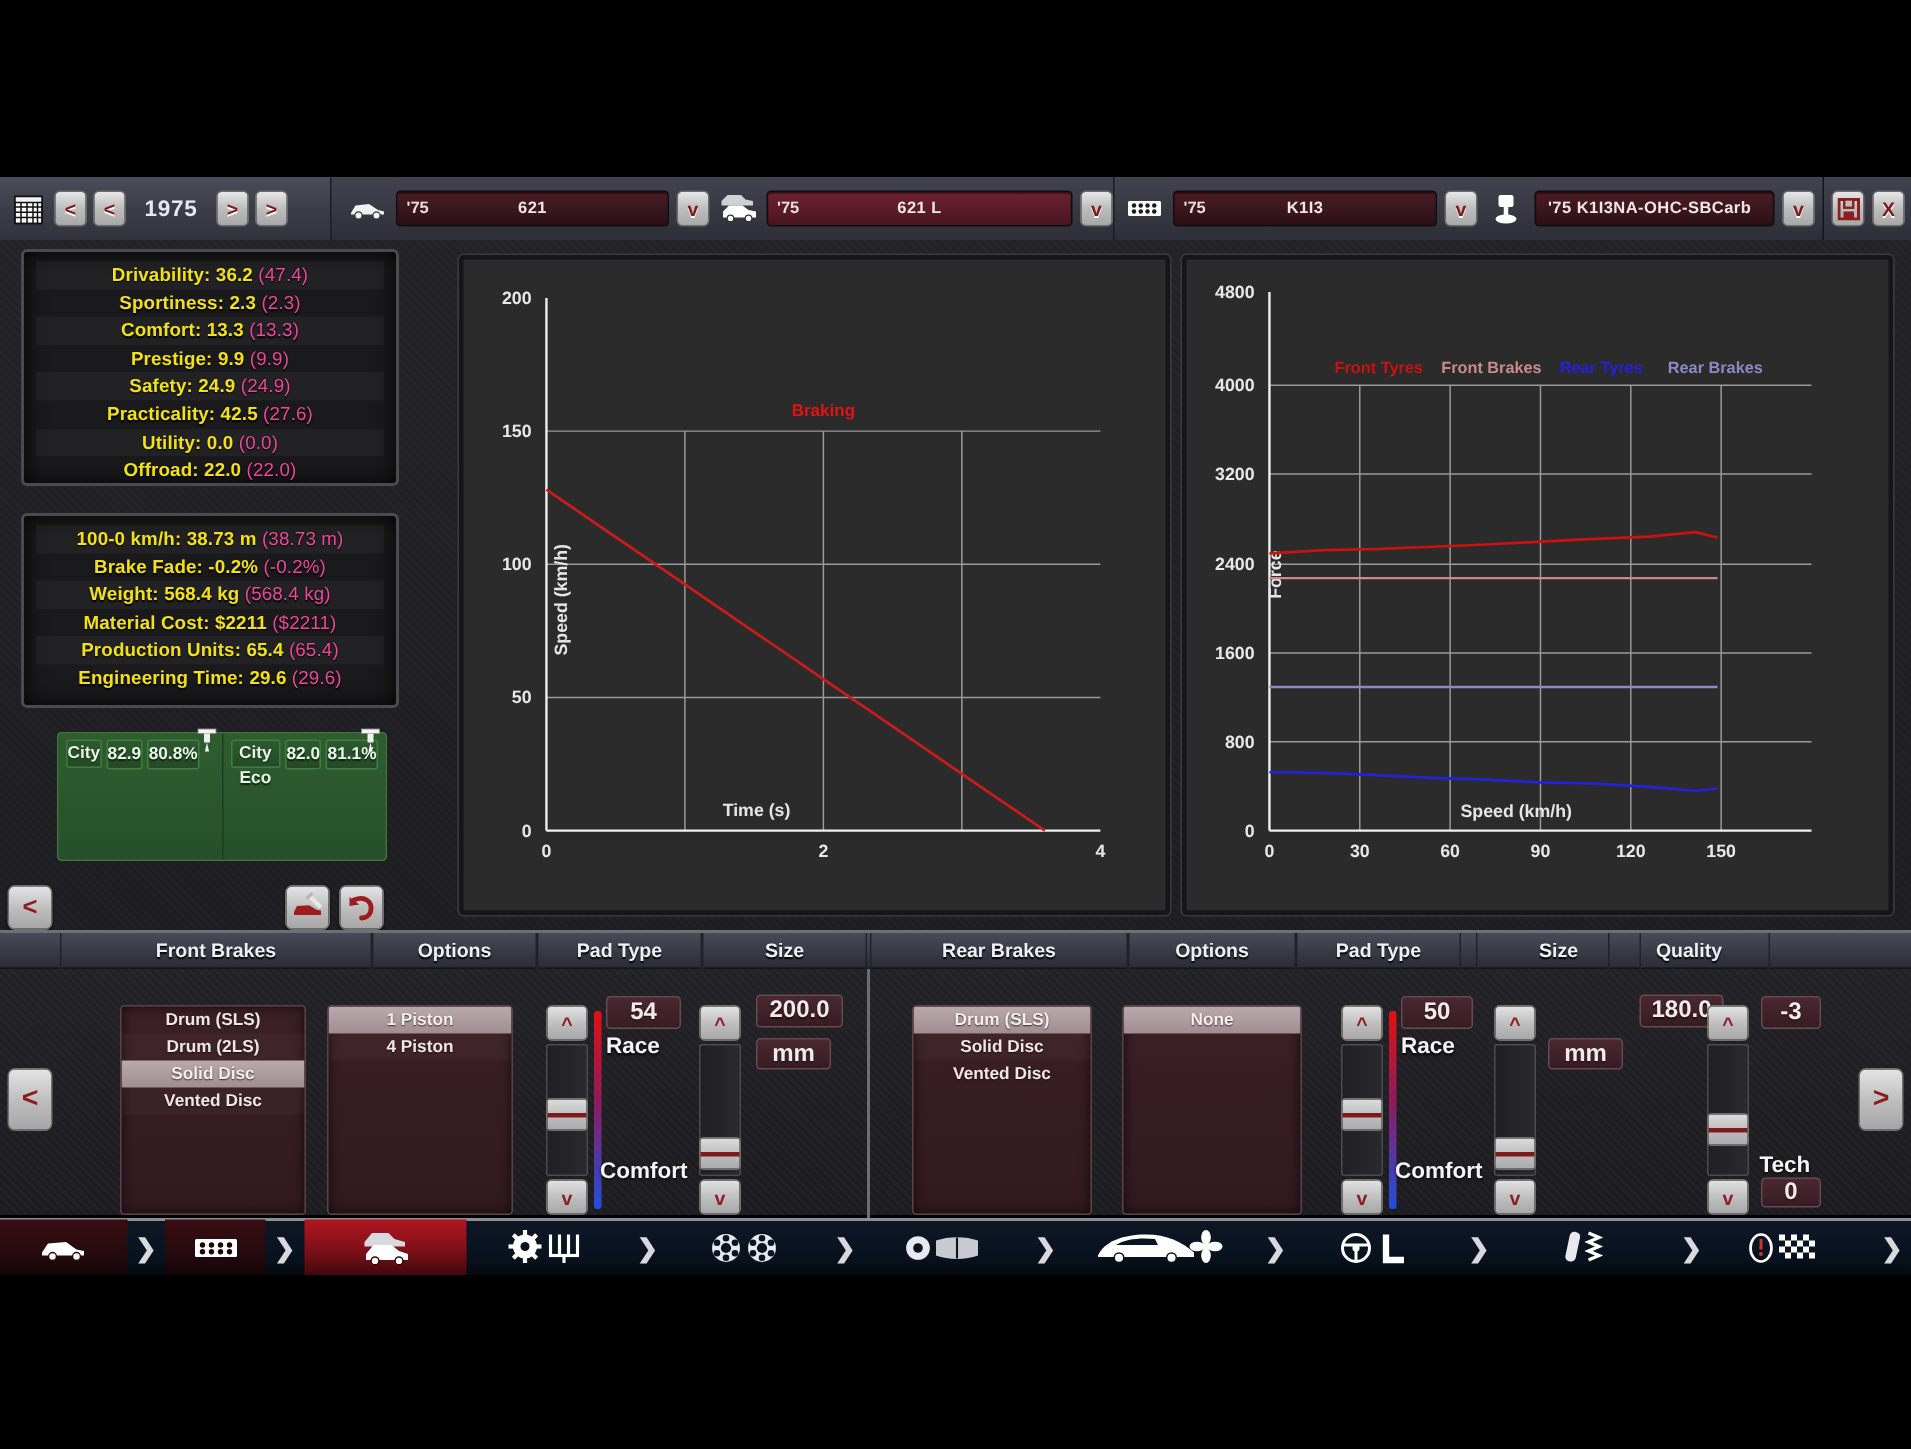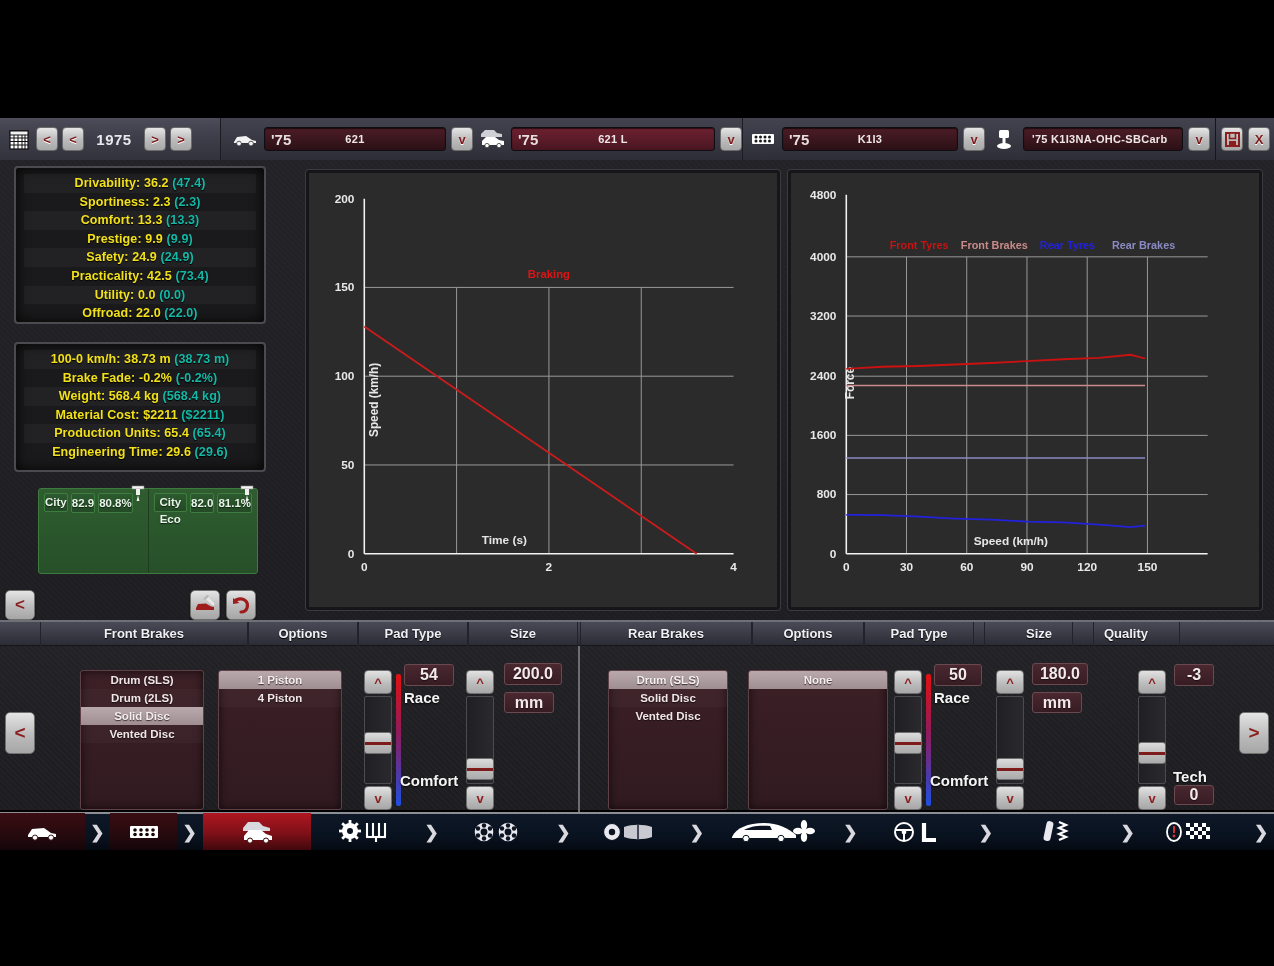--- a/index.html
+++ b/index.html
@@ -40,21 +40,21 @@
     min-width:52px; text-align:center; letter-spacing:.5px; }
   .cal-icon { width:26px; height:26px; display:flex; align-items:center; justify-content:center; }
 
   .name-field {
     height:24px; border-radius:3px; border:1px solid #0e0e12;
     display:flex; align-items:center; position:relative; cursor:text;
     background:linear-gradient(180deg,#4c1c26 0%,#3a161d 55%,#2b1015 100%);
     box-shadow:inset 0 1px 1px rgba(0,0,0,.6);
   }
   .name-field.bright { background:linear-gradient(180deg,#6d2030 0%,#5a1b28 55%,#471520 100%); }
-  .name-field .yr { position:absolute; left:6px; color:#e7dede; font-size:15px; font-weight:bold; }
+  .name-field .yr { position:absolute; left:6px; color:#e7dede; font-size:11px; font-weight:bold; }
   .name-field .nm { width:100%; text-align:center; color:#efe7e7; font-size:11px; font-weight:bold;
     letter-spacing:.3px; }
   .name-field.left-al .nm { text-align:left; padding-left:8px; }
   .nf-a { width:182px; }
   .nf-b { width:204px; }
   .nf-c { width:176px; }
   .nf-d { width:160px; }
   .tb-glyph { width:28px; height:26px; display:flex; align-items:center; justify-content:center; }
 
   
@@ -70,21 +70,21 @@
     position:absolute; border:2px solid #4a4a50; border-radius:4px;
     background:#1a1a1c; padding:6px 8px;
     box-shadow:inset 0 0 14px rgba(0,0,0,.9);
   }
   .stat-panel .row {
     text-align:center; color:#f2e11a; font-size:12.5px; font-weight:bold;
     line-height:18.6px; white-space:nowrap; letter-spacing:.1px;
     text-shadow:0 1px 1px #000;
   }
   .stat-panel .row:nth-child(odd){ background:rgba(255,255,255,.035); }
-  .stat-panel .row .paren { color:#14b8a6; font-weight:bold; }
+  .stat-panel .row .paren { color:#ec4899; font-weight:normal; }
   #panel-ratings { left:14px; top:166px; width:252px; height:158px; }
   #panel-metrics { left:14px; top:342px; width:252px; height:130px; }
 
   
   .cmp-wrap { position:absolute; left:38px; top:488px; width:220px; height:86px;
     background:linear-gradient(180deg,#2f5d2f,#27502a); border:1px solid #3d7a3d;
     border-radius:3px; display:flex; }
   .cmp-col { flex:1; padding:4px 5px; display:flex; flex-direction:row; gap:3px; position:relative; }
   .cmp-col + .cmp-col { border-left:1px solid #1e3c1e;justify-content:center; }
   .cmp-cell {
@@ -314,21 +314,21 @@
   </div>
 
   <div class="body-bg"></div>
 
   <div class="stat-panel" id="panel-ratings">
     <div class="row"><span>Drivability:</span> <span>36.2</span> <span class="paren">(47.4)</span></div>
     <div class="row"><span>Sportiness:</span> <span>2.3</span> <span class="paren">(2.3)</span></div>
     <div class="row"><span>Comfort:</span> <span>13.3</span> <span class="paren">(13.3)</span></div>
     <div class="row"><span>Prestige:</span> <span>9.9</span> <span class="paren">(9.9)</span></div>
     <div class="row"><span>Safety:</span> <span>24.9</span> <span class="paren">(24.9)</span></div>
-    <div class="row"><span>Practicality:</span> <span>42.5</span> <span class="paren">(73.4)</span></div>
+    <div class="row"><span>Practicality:</span> <span>42.5</span> <span class="paren">(27.6)</span></div>
     <div class="row"><span>Utility:</span> <span>0.0</span> <span class="paren">(0.0)</span></div>
     <div class="row"><span>Offroad:</span> <span>22.0</span> <span class="paren">(22.0)</span></div>
   </div>
 
   <div class="stat-panel" id="panel-metrics">
     <div class="row"><span>100-0 km/h:</span> <span>38.73 m</span> <span class="paren">(38.73 m)</span></div>
     <div class="row"><span>Brake Fade:</span> <span>-0.2%</span> <span class="paren">(-0.2%)</span></div>
     <div class="row"><span>Weight:</span> <span>568.4 kg</span> <span class="paren">(568.4 kg)</span></div>
     <div class="row"><span>Material Cost:</span> <span>$2211</span> <span class="paren">($2211)</span></div>
     <div class="row"><span>Production Units:</span> <span>65.4</span> <span class="paren">(65.4)</span></div>
@@ -503,42 +503,42 @@
     </div>
     <div class="val-box" style="left:504px;top:41px;width:58px;height:22px">200.0</div>
     <div class="val-box" style="left:504px;top:70px;width:50px;height:21px">mm</div>
 
     <div class="list-box" style="left:608px;top:48px;width:120px;height:140px">
       <div class="li sel">Drum (SLS)</div>
       <div class="li">Solid Disc</div>
       <div class="li">Vented Disc</div>
     </div>
 
-    <div class="list-box" style="left:748px;top:48px;width:140px;height:140px">
+    <div class="list-box" style="left:748px;top:48px;width:120px;height:140px">
       <div class="li sel">None</div>
     </div>
 
     <div class="vslider" style="left:894px;top:48px;height:140px">
       <div class="vs-track"></div>
       <div class="vs-btn up">^</div>
       <div class="vs-handle" style="top:62px"></div>
       <div class="vs-btn dn">v</div>
     </div>
     <div class="grad-bar" style="left:926px;top:52px;height:132px"></div>
     <div class="val-box" style="left:934px;top:42px;width:48px;height:22px">50</div>
     <div class="sm-lab" style="left:934px;top:67px">Race</div>
     <div class="sm-lab" style="left:930px;top:150px">Comfort</div>
 
     <div class="vslider" style="left:996px;top:48px;height:140px">
       <div class="vs-track"></div>
       <div class="vs-btn up">^</div>
       <div class="vs-handle" style="top:88px"></div>
       <div class="vs-btn dn">v</div>
     </div>
-    <div class="val-box" style="left:1032px;top:41px;width:56px;height:22px">180.0</div>
+    <div class="val-box" style="left:1093px;top:41px;width:56px;height:22px">180.0</div>
     <div class="val-box" style="left:1032px;top:70px;width:50px;height:21px">mm</div>
 
     <div class="vslider" style="left:1138px;top:48px;height:140px">
       <div class="vs-track"></div>
       <div class="vs-btn up">^</div>
       <div class="vs-handle" style="top:72px"></div>
       <div class="vs-btn dn">v</div>
     </div>
     <div class="val-box" style="left:1174px;top:42px;width:40px;height:22px">-3</div>
     <div class="sm-lab" style="left:1173px;top:146px">Tech</div>

